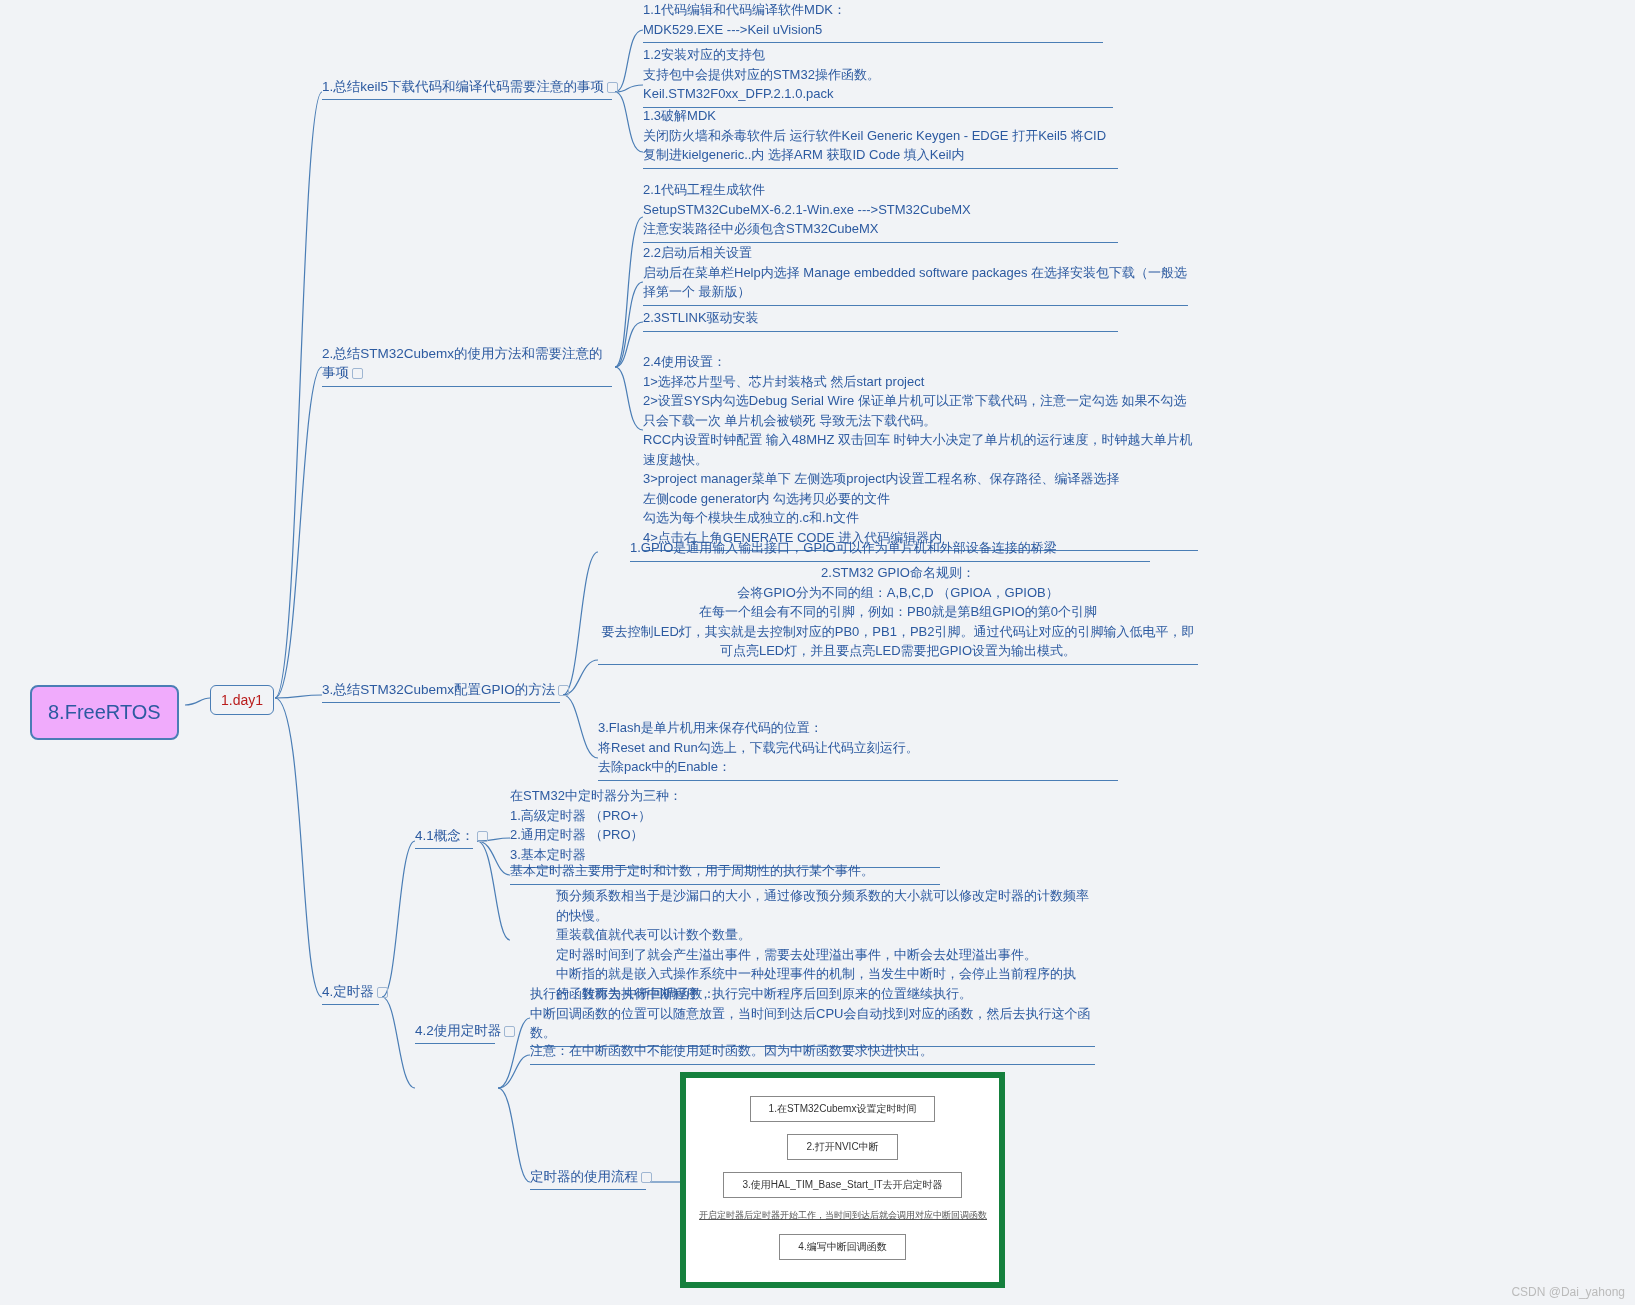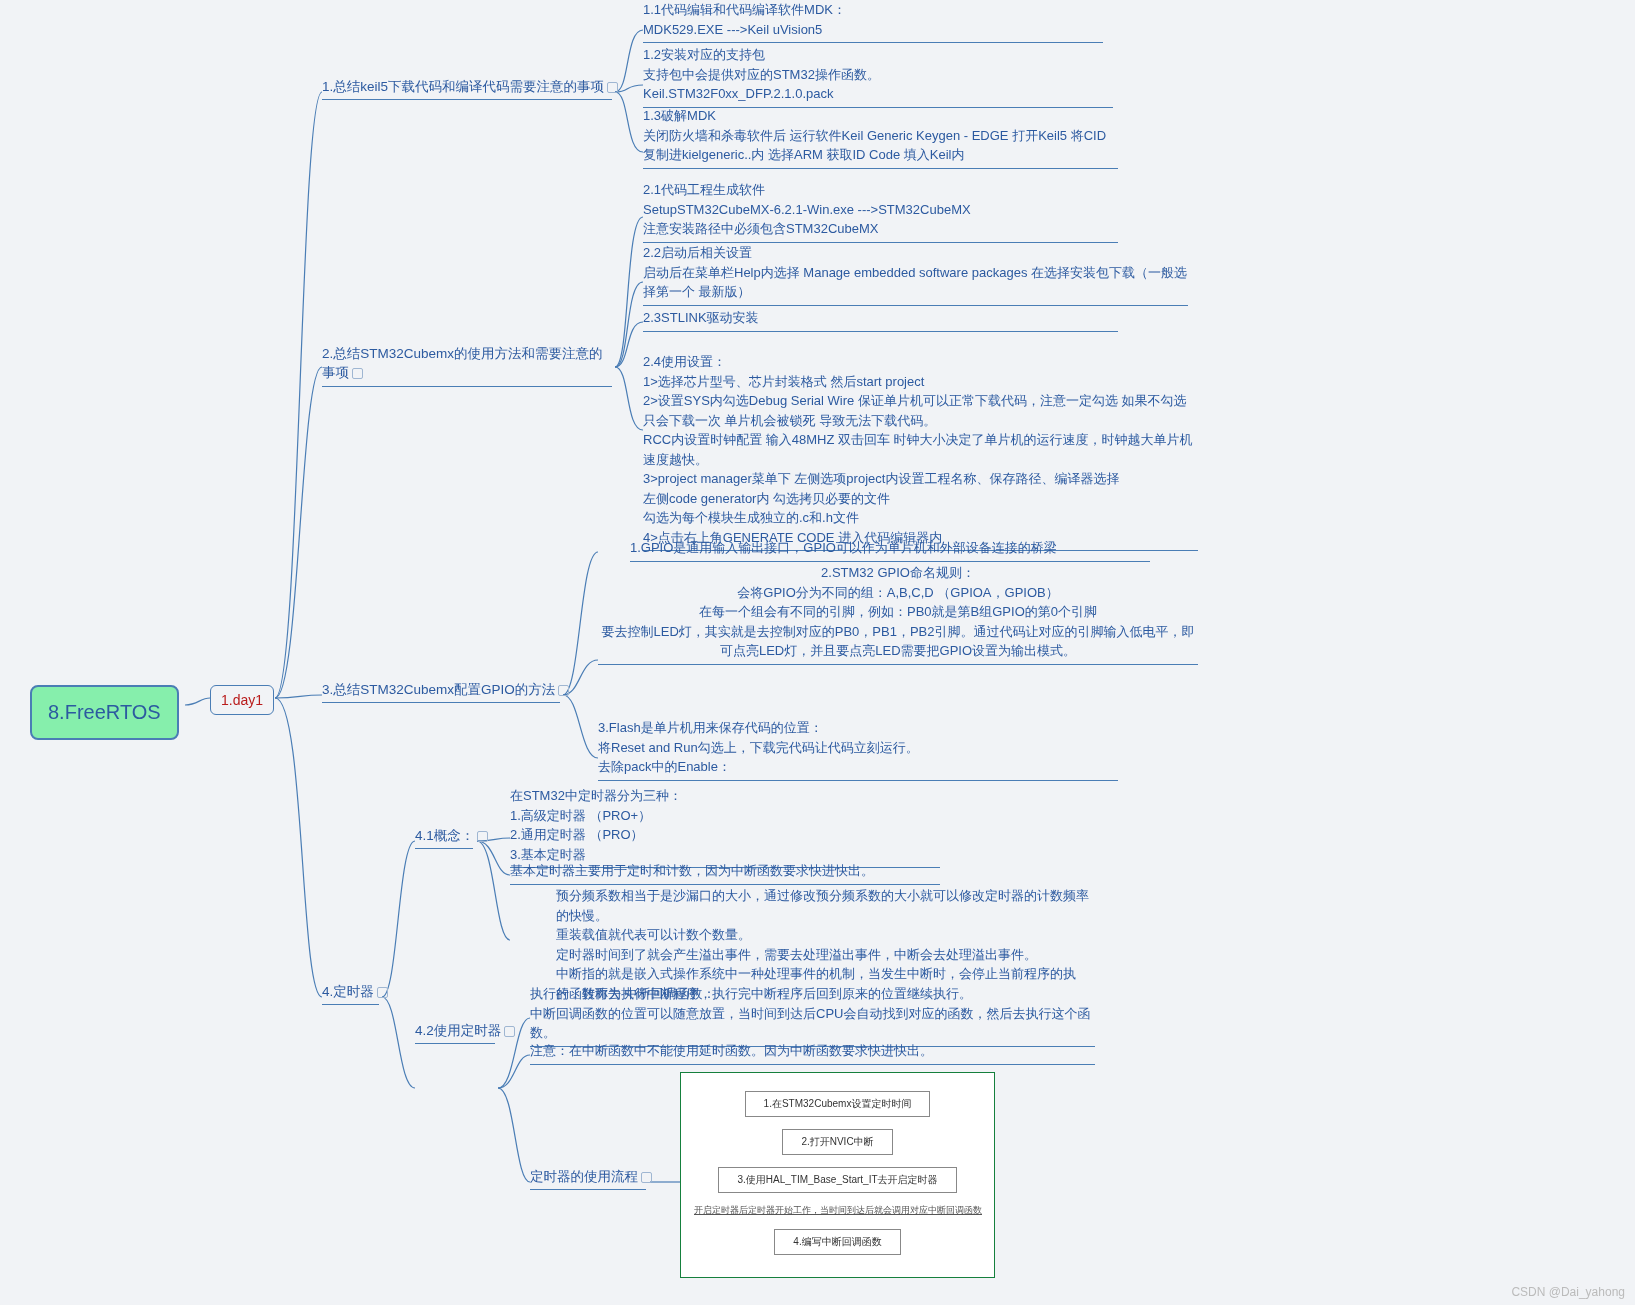--- a/index.html
+++ b/index.html
@@ -15,21 +15,21 @@
     overflow: hidden;
   }
   .root-node {
     position: absolute;
     left: 30px;
     top: 685px;
     border: 2px solid #4a7db5;
     border-radius: 8px;
     padding: 14px 16px;
     font-size: 20px;
-    background: #86efac;
+    background: #f0abfc;
     color: #2c5aa0;
     font-weight: 400;
   }
   .sub-node {
     position: absolute;
     border: 1px solid #4a7db5;
     border-radius: 6px;
     padding: 6px 10px;
     font-size: 14px;
     background: #f1f3f6;
@@ -60,21 +60,21 @@
     font-size: 13px;
     color: #2c5aa0;
     line-height: 1.5;
     border-bottom: 1px solid #4a7db5;
     padding-bottom: 3px;
   }
   .leaf.no-border { border-bottom: none; }
   .img-box {
     position: absolute;
     background: #fff;
-    border: 1px solid #15803d;
+    border: 6px solid #15803d;
   }
   .flow-box {
     border: 1px solid #888;
     padding: 5px 18px;
     font-size: 10px;
     color: #333;
     margin: 12px auto;
     text-align: center;
     width: fit-content;
     display: block;
@@ -198,21 +198,21 @@
   <span>4.定时器</span><span class="tiny-icon"></span>
 </div>
 
 <div class="branch-label" style="left:415px; top:827px; width:58px;">
   <span>4.1概念：</span><span class="tiny-icon"></span>
 </div>
 <div class="leaf" style="left:510px; top:786px; width:430px; white-space:pre-line;">在STM32中定时器分为三种：
 1.高级定时器 （PRO+）
 2.通用定时器 （PRO）
 3.基本定时器</div>
-<div class="leaf" style="left:510px; top:861px; width:430px;">基本定时器主要用于定时和计数，因为中断函数要求快进快出。</div>
+<div class="leaf" style="left:510px; top:861px; width:430px;">基本定时器主要用于定时和计数，用于周期性的执行某个事件。</div>
 <div class="leaf no-border" style="left:556px; top:886px; width:545px; white-space:pre-line;">预分频系数相当于是沙漏口的大小，通过修改预分频系数的大小就可以修改定时器的计数频率的快慢。
 重装载值就代表可以计数个数量。
 定时器时间到了就会产生溢出事件，需要去处理溢出事件，中断会去处理溢出事件。
 中断指的就是嵌入式操作系统中一种处理事件的机制，当发生中断时，会停止当前程序的执行，转而去执行中断程序，执行完中断程序后回到原来的位置继续执行。</div>
 
 <div class="branch-label" style="left:415px; top:1022px; width:80px;">
   <span>4.2使用定时器</span><span class="tiny-icon"></span>
 </div>
 <div class="leaf" style="left:530px; top:984px; width:565px; white-space:pre-line;">执行的函数称为 中断回调函数：
 中断回调函数的位置可以随意放置，当时间到达后CPU会自动找到对应的函数，然后去执行这个函数。</div>

